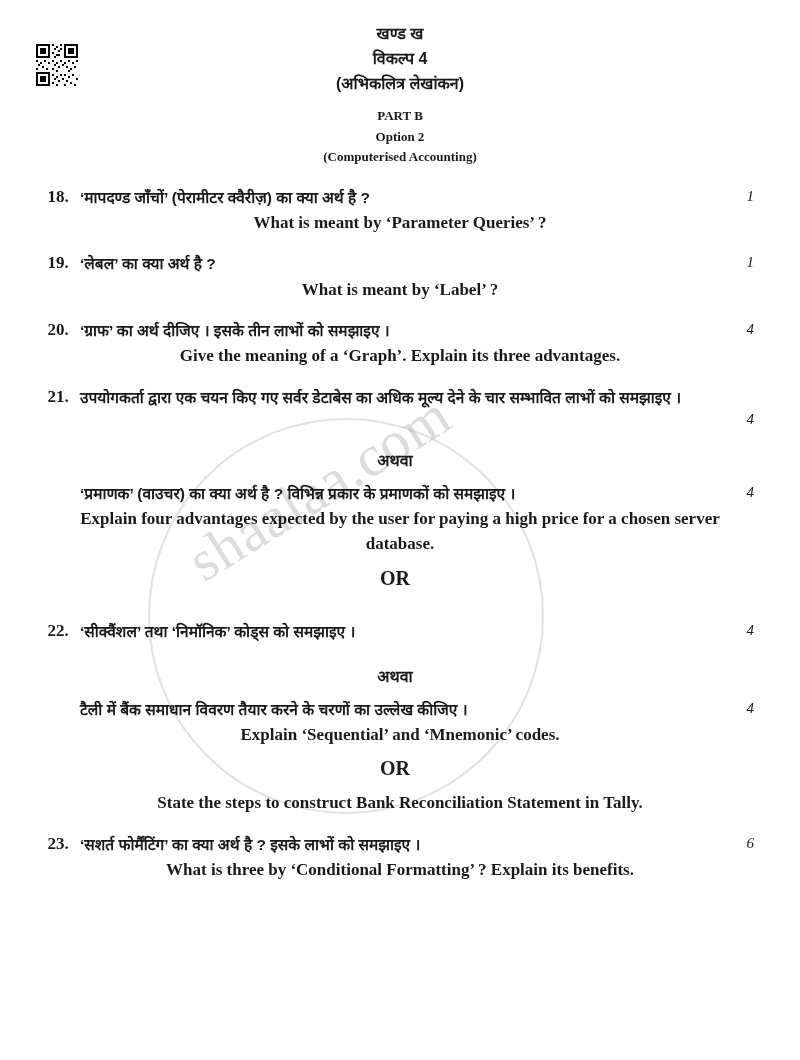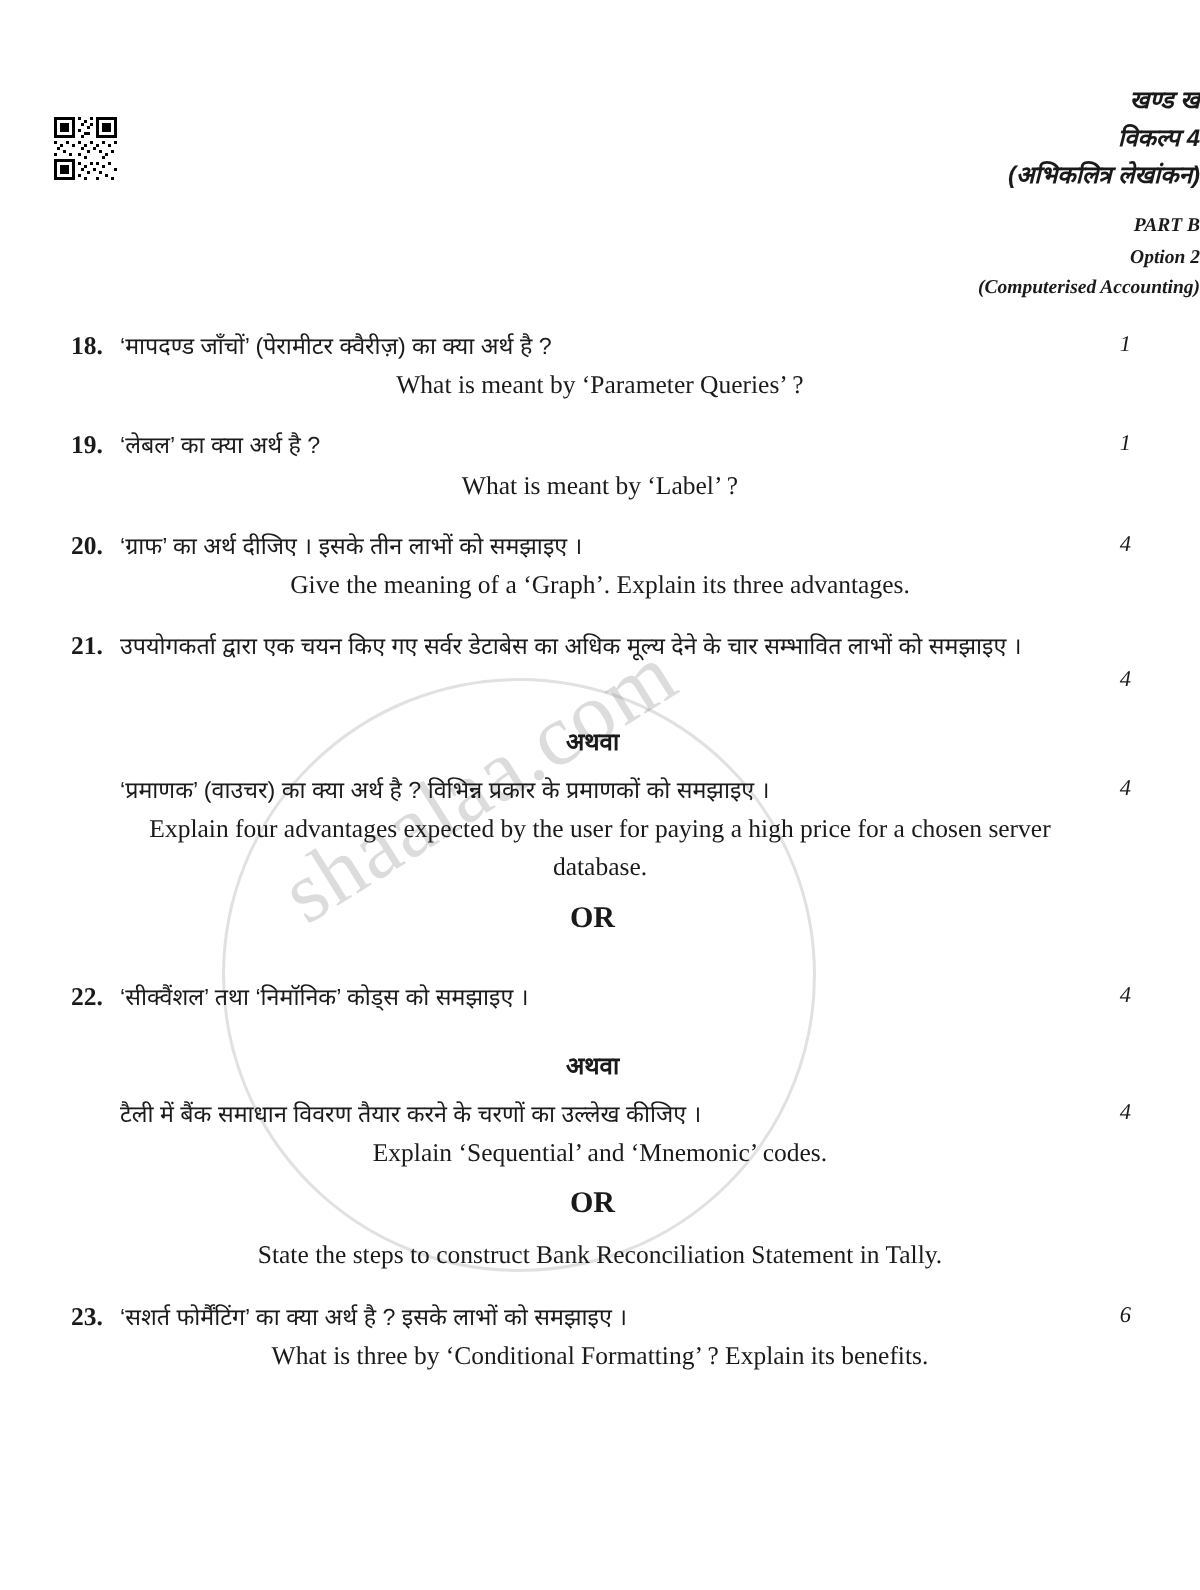--- a/index.html
+++ b/index.html
@@ -65,23 +65,22 @@
     letter-spacing: 1px;
   }
 
   .content {
     position: relative;
     z-index: 10;
     padding: 0;
   }
 
   .heading-block {
-    text-align: right;
-    margin-top: 56px;
-    font-style: italic;
+    text-align: center;
+    margin-top: 22px;
   }
   .heading-block .hline {
     font-size: 13px;
     font-weight: bold;
     line-height: 1.55;
   }
   .heading-block .hline.hi {
     font-family: "Liberation Sans", sans-serif;
     font-size: 16px;
   }
@@ -107,20 +106,21 @@
     width: 44px;
     flex: 0 0 44px;
     font-size: 17px;
     font-weight: bold;
     text-align: center;
     padding-top: 2px;
   }
   .qbody {
     flex: 1 1 auto;
     min-width: 0;
+    font-weight: bold;
   }
   .qmarks {
     width: 34px;
     flex: 0 0 34px;
     text-align: right;
     font-size: 15px;
     font-style: italic;
     padding-top: 3px;
   }
   .qmarks.lower { padding-top: 26px; }

